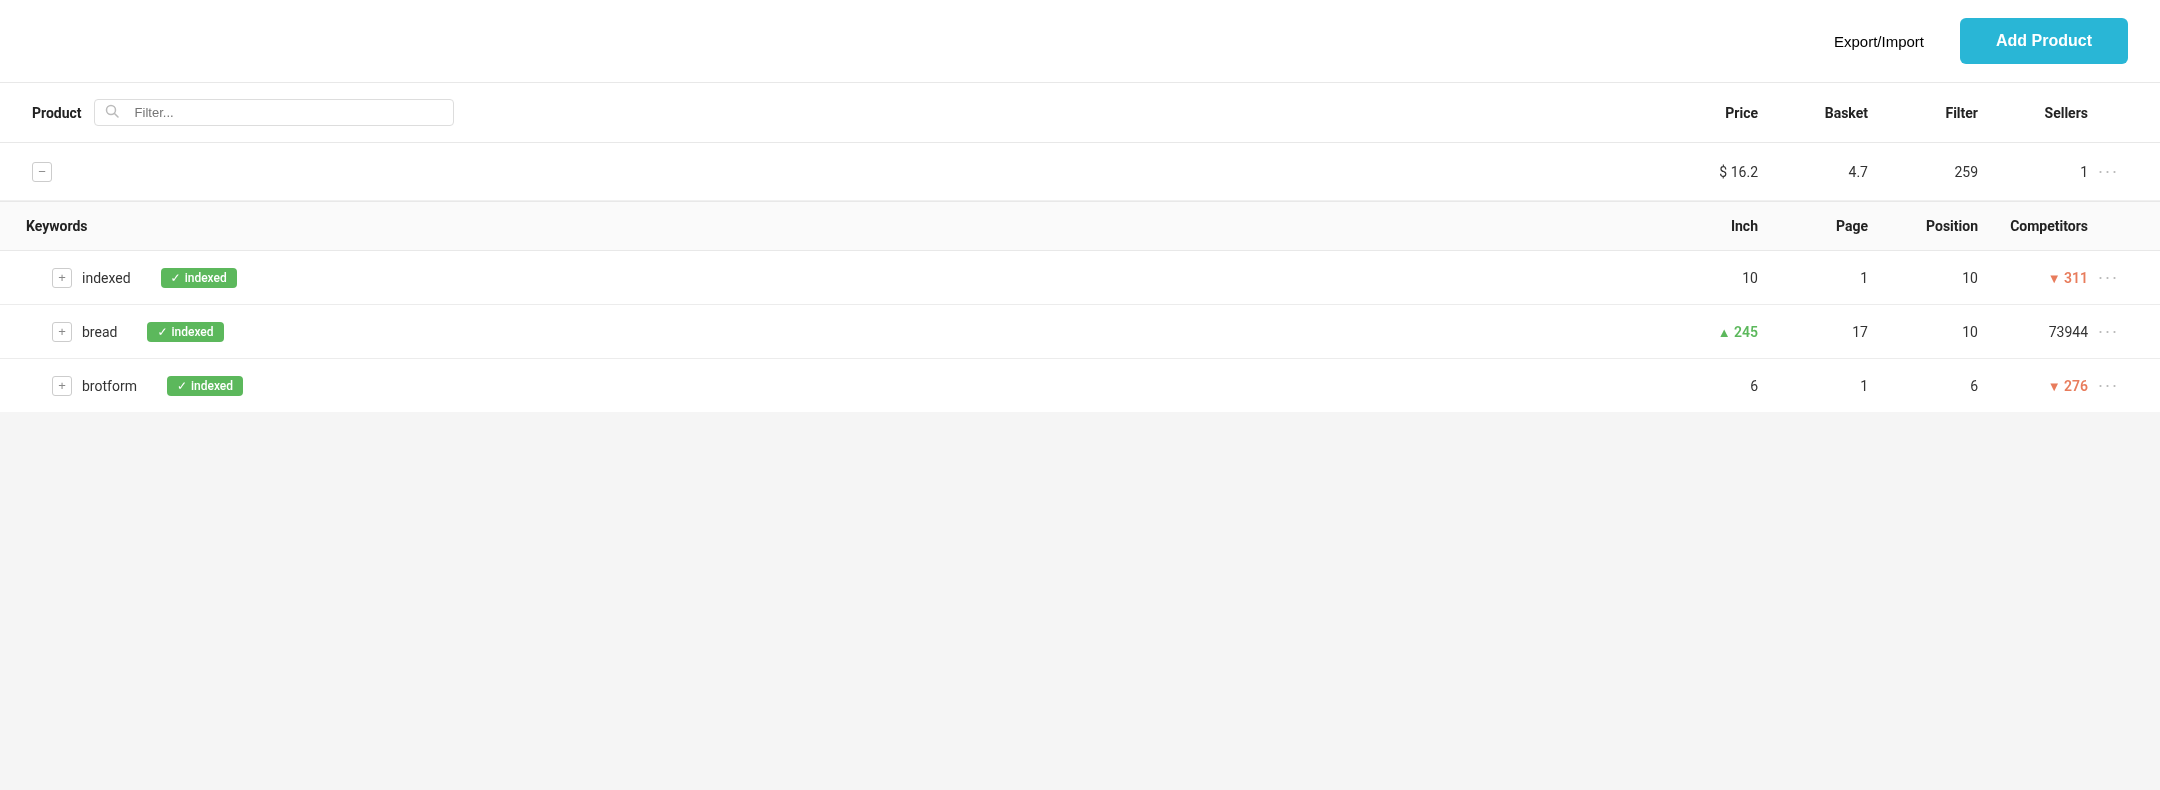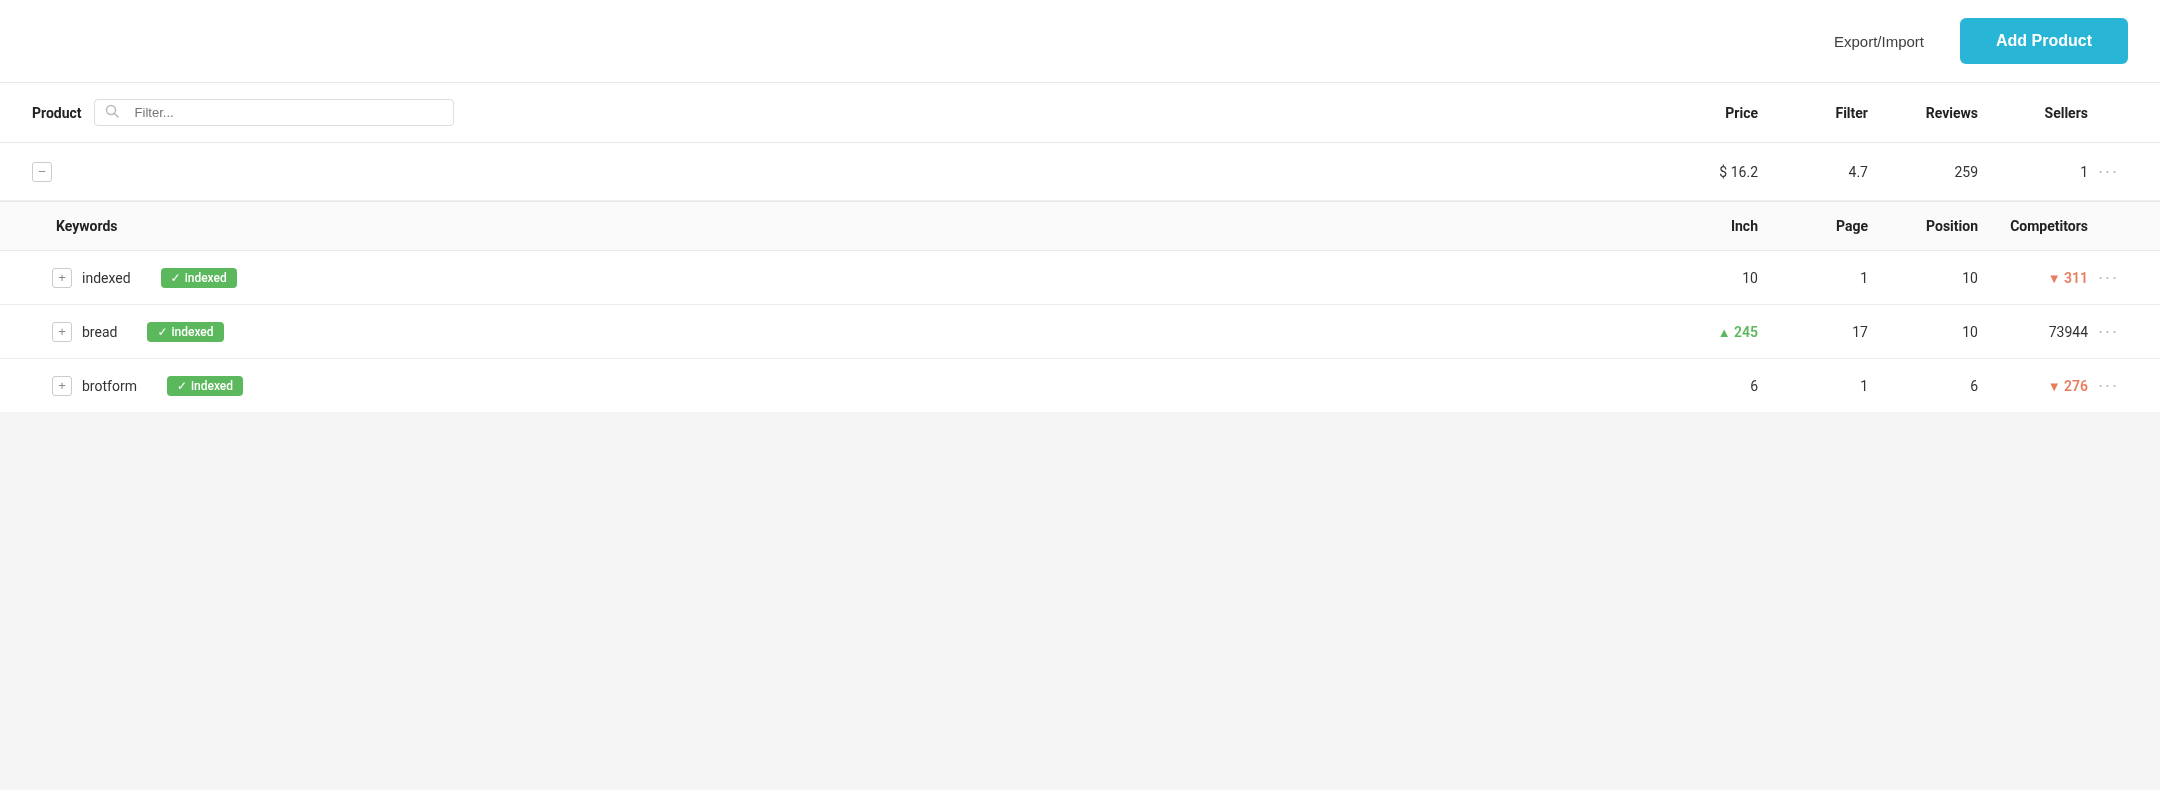--- a/index.html
+++ b/index.html
@@ -14,21 +14,21 @@
       padding: 18px 32px;
       display: flex;
       align-items: center;
       justify-content: flex-end;
       gap: 20px;
       border-bottom: 1px solid #e8e8e8;
     }
     .export-import-btn {
       background: none;
       border: none;
-      color: #404040;
+      color: #000000;
       font-size: 15px;
       cursor: pointer;
       padding: 10px 16px;
     }
     .add-product-btn {
       background: #29b6d6;
       color: #fff;
       border: none;
       border-radius: 6px;
       padding: 14px 36px;
@@ -128,21 +128,21 @@
       letter-spacing: 1px;
     }
     
     .keywords-section {
       background: #fafafa;
       border-top: 1px solid #e8e8e8;
     }
     .keywords-header {
       display: grid;
       grid-template-columns: 1fr 120px 110px 110px 110px 40px;
-      padding: 16px 32px 16px 56px;
+      padding: 16px 32px 16px 26px;
       border-bottom: 1px solid #e8e8e8;
     }
     .kw-col-header {
       font-weight: 700;
       font-size: 14px;
       color: #222;
       text-align: right;
     }
     .kw-col-header.left {
       text-align: left;
@@ -222,22 +222,22 @@
         <span class="search-icon-svg">
           <svg width="14" height="14" viewBox="0 0 14 14" fill="none">
             <circle cx="6" cy="6" r="4.5" stroke="#bbb" stroke-width="1.5"></circle>
             <line x1="9.5" y1="9.5" x2="13" y2="13" stroke="#bbb" stroke-width="1.5" stroke-linecap="round"></line>
           </svg>
         </span>
         <input type="text" placeholder="Filter..." style="">
       </div>
     </div>
     <div class="col-header">Price</div>
+    <div class="col-header">Basket</div>
     <div class="col-header">Filter</div>
-    <div class="col-header">Reviews</div>
     <div class="col-header">Sellers</div>
     <div></div>
   </div>
 
   <div class="product-row">
     <div class="product-name-cell">
       <button class="expand-btn">−</button>
     </div>
     <div class="cell-value">$ 16.2</div>
     <div class="cell-value">4.7</div>

